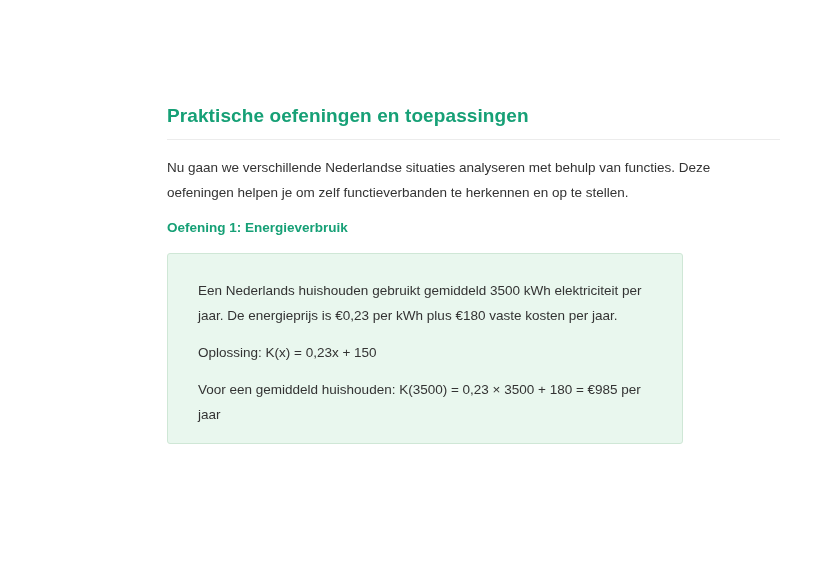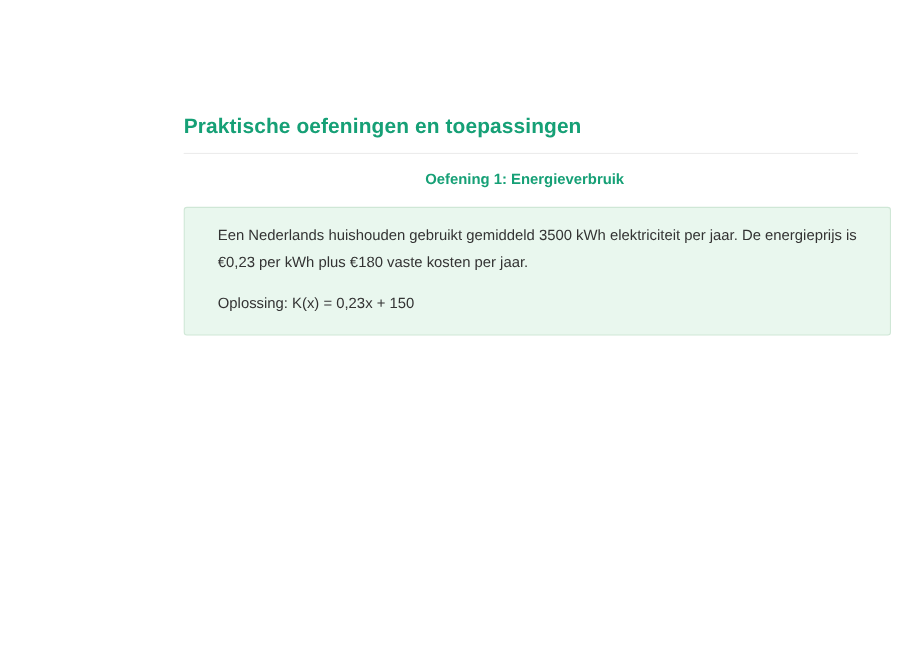--- a/index.html
+++ b/index.html
@@ -46,29 +46,28 @@
     font-size: 13.5px;
     line-height: 25px;
     color: var(--text);
   }
   h2.exercise-heading {
     margin-top: 14px;
     font-size: 13.5px;
     line-height: 18px;
     font-weight: bold;
     color: var(--accent);
-    text-align: center;
   }
   .exercise-box {
     margin-top: 16px;
-    width: 643px;
+    width: 516px;
     background: var(--box-bg);
     border: 1px solid var(--box-border);
     border-radius: 3px;
-    padding: 0 18px 16px 18px;
+    padding: 12px 18px 16px 18px;
   }
   .exercise-box p {
     font-size: 13.5px;
     line-height: 25px;
     color: var(--text);
     margin-bottom: 8px;
   }
   .exercise-box p:last-child {
     margin-bottom: 0;
   }
@@ -76,22 +75,24 @@
 </head>
 <body>
 
 <div class="page">
   <div class="content">
 
     <h1 class="page-title">Praktische oefeningen en toepassingen</h1>
 
     <div class="title-divider"></div>
 
+    <p class="intro">Nu gaan we verschillende Nederlandse situaties analyseren met behulp van functies. Deze oefeningen helpen je om zelf functieverbanden te herkennen en op te stellen.</p>
 
     <h2 class="exercise-heading">Oefening 1: Energieverbruik</h2>
 
     <div class="exercise-box">
       <p>Een Nederlands huishouden gebruikt gemiddeld 3500 kWh elektriciteit per jaar. De energieprijs is €0,23 per kWh plus €180 vaste kosten per jaar.</p>
       <p>Oplossing: K(x) = 0,23x + 150</p>
+      <p>Voor een gemiddeld huishouden: K(3500) = 0,23 × 3500 + 180 = €985 per jaar</p>
     </div>
 
   </div>
 </div>
 
 </body></html>

